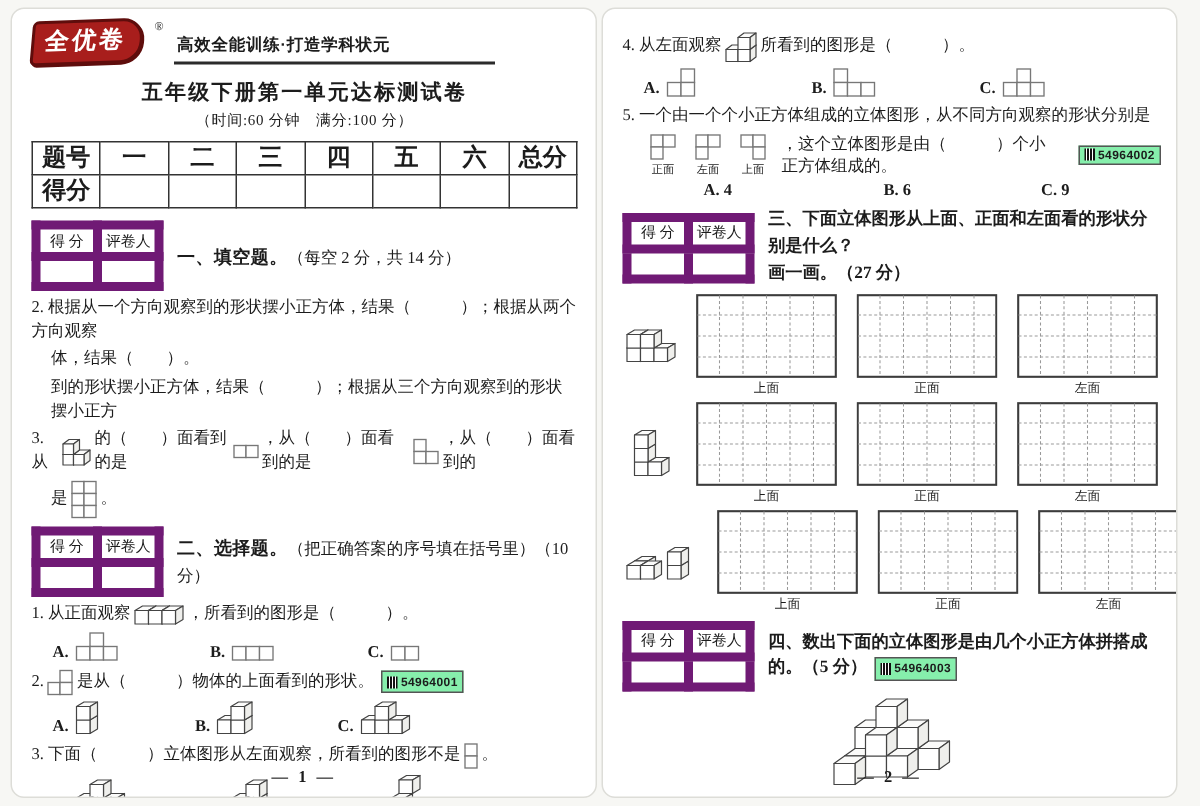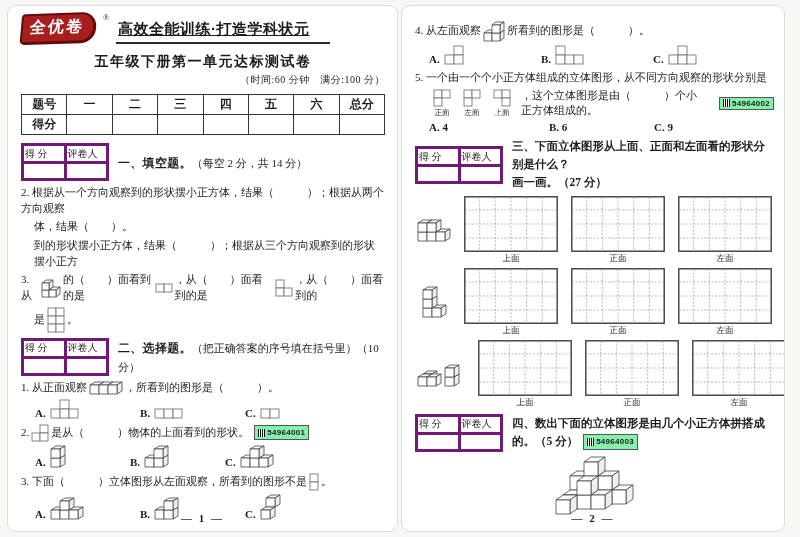--- a/index.html
+++ b/index.html
@@ -22,47 +22,47 @@
   .logo{
     display:inline-block;background:#a81e1c;color:#fff;font-weight:bold;
     font-size:16px;letter-spacing:2px;padding:2px 9px 3px 7px;
     border:2px solid #5f0d0c;border-radius:4px 14px 14px 4px;
     transform:skewX(-7deg) rotate(-2deg);
     font-family:"Liberation Sans","DejaVu Sans",sans-serif;
     box-shadow:1px 1px 0 #5f0d0c;
   }
   .reg{font-size:8px;vertical-align:top;color:#222;margin-left:1px;}
   .tagline-wrap{border-bottom:2px solid #2b2b2b;width:212px;padding:7px 0 3px 2px;}
-  .tagline{font-size:15px;font-weight:bold;font-family:"Liberation Sans","DejaVu Sans",sans-serif;letter-spacing:0.5px;text-decoration:underline;}
+  .tagline{font-size:11px;font-weight:bold;font-family:"Liberation Sans","DejaVu Sans",sans-serif;letter-spacing:0.5px;}
 
   .title{text-align:center;font-size:14px;font-weight:bold;letter-spacing:1.5px;margin:6px 0 2px;}
-  .subtitle{text-align:right;font-size:10px;letter-spacing:0.5px;margin-bottom:7px;}
+  .subtitle{text-align:center;font-size:10px;letter-spacing:0.5px;margin-bottom:7px;}
 
   table{border-collapse:collapse;}
   .score-table{width:100%;table-layout:fixed;margin-bottom:8px;}
-  .score-table td{border:1px solid #333;height:19px;text-align:center;font-size:12px;font-weight:bold;padding:0;}
+  .score-table td{border:1px solid #333;height:19px;text-align:center;font-size:16px;font-weight:bold;padding:0;}
 
   .score-box{width:88px;flex:0 0 88px;}
-  .score-box td{border:3px solid #701a75;width:44px;font-size:10px;padding:0 1px;}
+  .score-box td{border:6px solid #701a75;width:44px;text-align:center;font-size:10px;padding:0 1px;}
   .score-box tr:first-child td{height:15px;}
   .score-box tr:last-child td{height:14px;}
 
   .sec-header{display:flex;align-items:center;gap:9px;margin:5px 0 4px;}
   .sec-title{font-weight:bold;font-size:12px;letter-spacing:0.3px;margin-top:19px;}
   .sec-note{font-size:11px;font-weight:normal;}
   .sec-lines{font-weight:bold;font-size:11.5px;line-height:1.55;}
 
   .qline{font-size:11px;line-height:1.45;margin:2.5px 0;}
   .flexline{display:flex;align-items:center;flex-wrap:nowrap;}
   .indent{padding-left:13px;}
   .fig{display:inline-block;line-height:0;margin:0 2px;vertical-align:middle;}
   .optrow{display:flex;align-items:flex-end;margin:3px 0 5px 14px;}
   .opt{display:flex;align-items:flex-end;gap:4px;font-size:11px;font-weight:bold;}
   .opt .fig{margin:0;}
-  .w95{width:95px;} .w105{width:105px;} .w112{width:112px;} .w120{width:120px;}
+  .w95{width:95px;} .w105{width:105px;} .w112{width:112px;} .w120{width:120px;margin-left:40px;}
 
   .badge{display:inline-flex;align-items:center;gap:2px;border:1px solid #555;
     padding:1px 3px;background:#86efac;vertical-align:middle;margin-left:5px;}
   .badge .bars{width:7px;height:8px;background:repeating-linear-gradient(90deg,#111 0 1px,#fff 1px 2px);}
   .badge .num{font-family:"Liberation Sans","DejaVu Sans",sans-serif;font-weight:bold;font-size:8px;letter-spacing:0.3px;}
 
   .q5row{margin:3px 0 3px 16px;display:flex;align-items:center;gap:8px;font-size:11px;}
   .labeled-shape{display:flex;flex-direction:column;align-items:center;gap:1px;}
   .shape-label{font-size:7.5px;}
 

